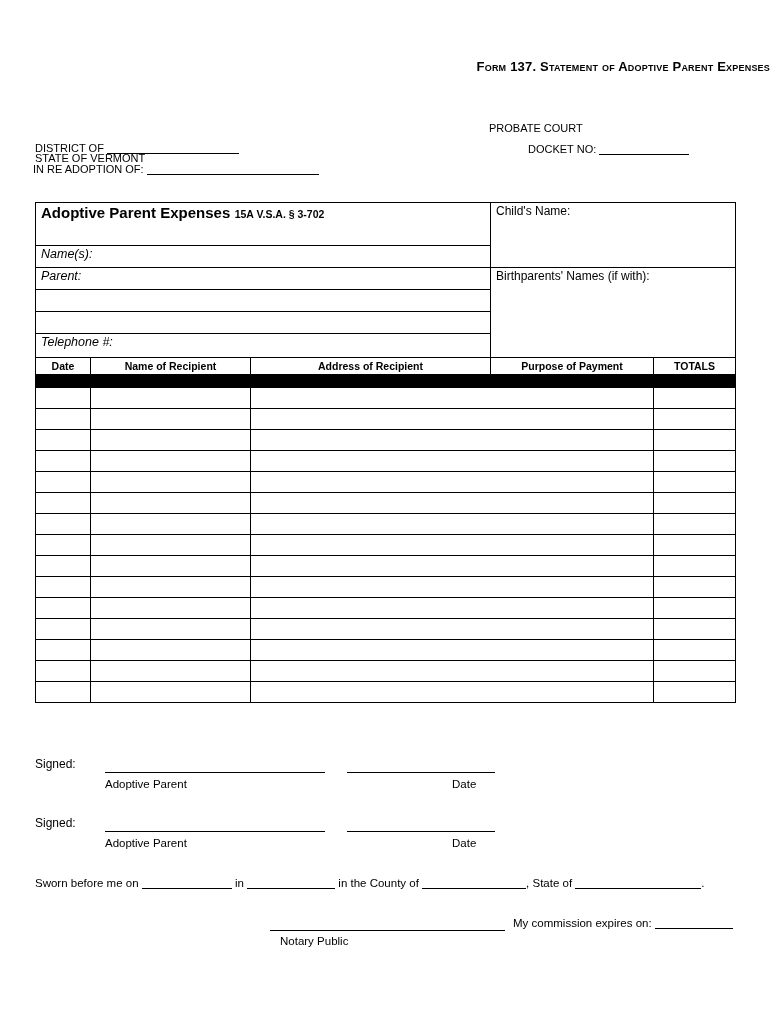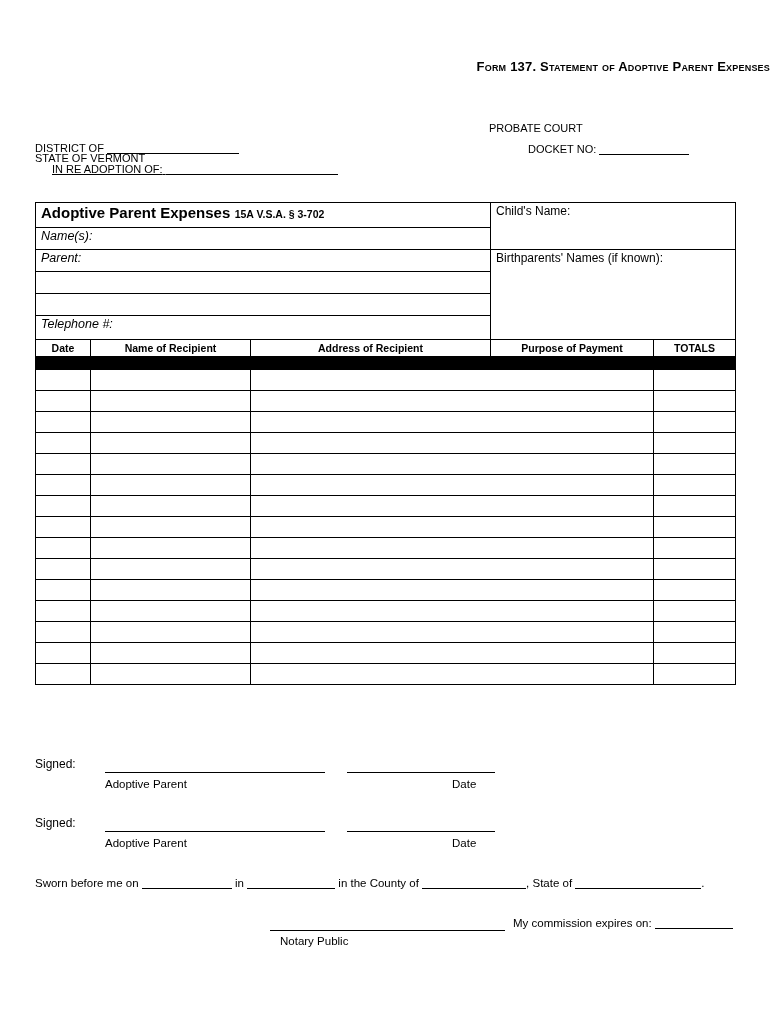--- a/index.html
+++ b/index.html
@@ -24,21 +24,21 @@
   }
   .sig-line { position:absolute; border-bottom:1px solid #000; height:0; }
 
   .form-body { top:202px; left:35px; width:700px; }
   table { border-collapse:collapse; width:700px; table-layout:fixed; }
   .info-table td { border:1px solid #000; padding:1px 5px; vertical-align:top; }
   .cell-main-title { font-size:15px; font-weight:bold; }
   .cell-statute { font-size:10.5px; font-weight:bold; }
   .it { font-style:italic; font-size:12.5px; }
   .plain { font-size:12px; }
-  .info-table .r-title td { height:25px; }
+  .info-table .r-title td { height:43px; }
   .info-table .r-mid td { height:22px;margin-top:40px; }
   .info-table .r-phone td { height:24px; }
 
   .expense-table { margin-top:-1px; }
   .expense-table th {
     border:1px solid #000; font-size:10.5px; font-weight:bold;
     text-align:center; height:17px; padding:1px 2px;
   }
   .expense-table td { border:1px solid #000; height:21px; padding:0 4px; font-size:12px; }
   .expense-table tr.black-row td { background:#000; height:13px; padding:0; }
@@ -58,21 +58,21 @@
   <div class="abs h-lbl" style="top:142px; left:35px;">
     <span>DISTRICT OF</span>
     <span class="blank" style="width:132px;"></span>
   </div>
 
   <div class="abs h-lbl" style="top:143px; left:528px;">
     <span>DOCKET NO:</span>
     <span class="blank" style="width:90px;"></span>
   </div>
 
-  <div class="abs h-lbl" style="top:163px; left:52px;text-decoration:underline;">
+  <div class="abs h-lbl" style="top:163px; left:33px;">
     <span>IN RE ADOPTION OF:</span>
     <span class="blank" style="width:172px;"></span>
   </div>
 
   <div class="abs form-body">
 
     <table class="info-table">
       <colgroup>
           <col style="width:455px">
           <col style="width:245px">
@@ -83,21 +83,21 @@
             <span class="cell-main-title">Adoptive Parent Expenses</span>
             <span class="cell-statute">15A V.S.A. § 3-702</span>
           </td>
           <td rowspan="2" class="plain">Child's Name:</td>
         </tr>
         <tr class="r-mid">
           <td class="it">Name(s):</td>
         </tr>
         <tr class="r-mid">
           <td class="it">Parent:</td>
-          <td rowspan="4" class="plain">Birthparents' Names (if known):</td>
+          <td rowspan="4" class="plain">Birthparents' Names (if with):</td>
         </tr>
         <tr class="r-mid">
             <td></td>
           </tr>
         <tr class="r-mid">
             <td></td>
           </tr>
         <tr class="r-phone">
           <td class="it">Telephone #:</td>
         </tr>

